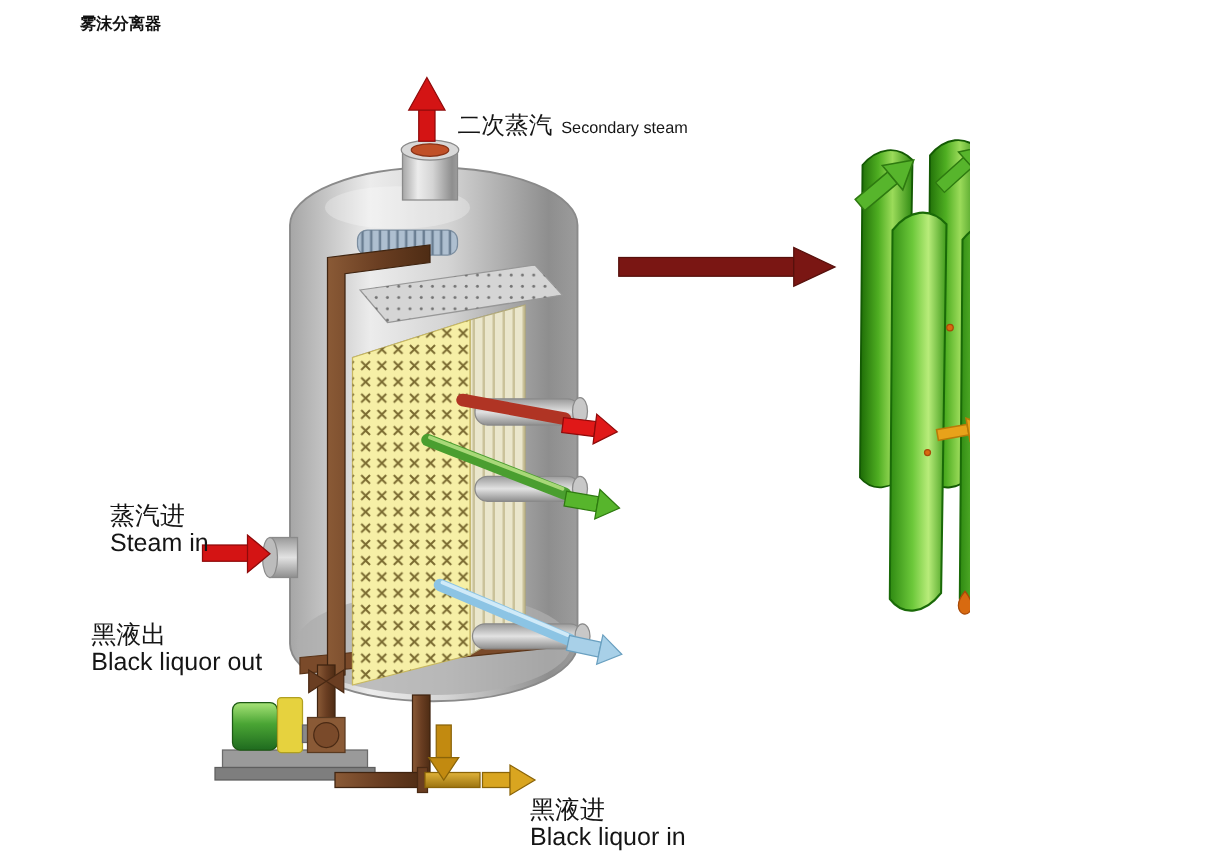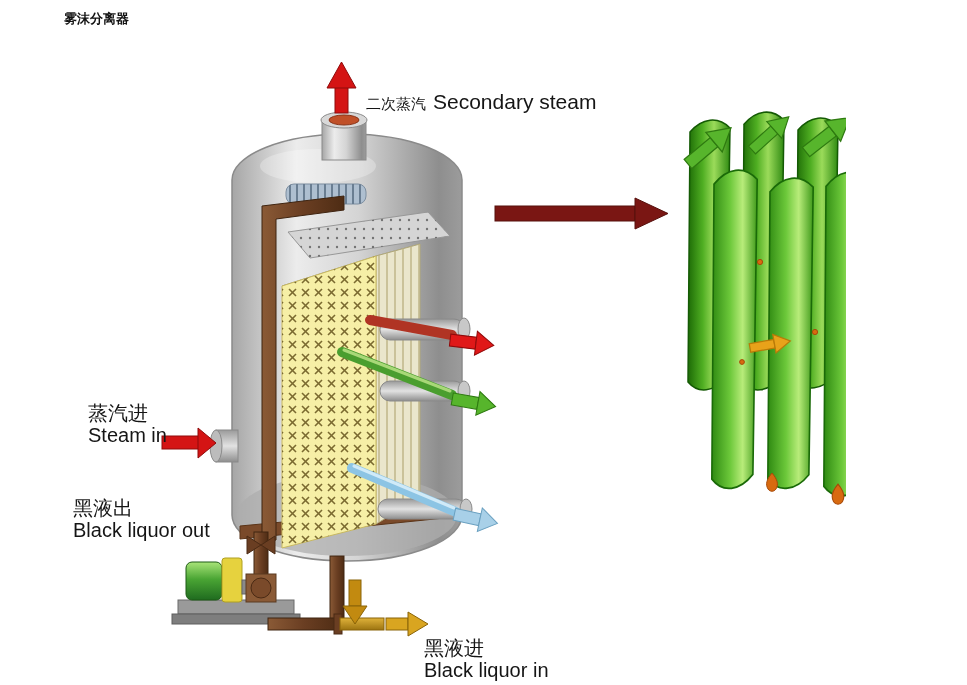--- a/index.html
+++ b/index.html
@@ -1,24 +1,24 @@
 <!DOCTYPE html>
 <html><head>
 <meta charset="utf-8">
 <style>
   html,body{margin:0;padding:0;background:#ffffff;}
-  .page{position:relative;width:846px;height:685px;background:#ffffff;overflow:hidden;
+  .page{position:relative;width:776px;height:685px;background:#ffffff;overflow:hidden;
         font-family:"Liberation Sans","DejaVu Sans",sans-serif;color:#111;}
   .art{position:absolute;left:0;top:0;}
   .fig-title{position:absolute;left:64px;top:10px;font-size:13px;font-weight:bold;color:#111;}
   .lbl{position:absolute;color:#151515;line-height:1.12;}
   .lbl .cn{font-size:20px;}
   .lbl .en{font-size:20px;}
-  .lbl-inline .cn{font-size:15px;margin-right:7px;}
-  .lbl-inline .en{font-size:21px;}
+  .lbl-inline .cn{font-size:19px;margin-right:7px;}
+  .lbl-inline .en{font-size:13px;}
   .lbl div{white-space:nowrap;}
 </style>
 </head>
 <body>
 
 <div class="page">
 
   <div class="fig-title">雾沫分离器</div>
 
   <svg class="art" width="967" height="685" viewBox="0 0 967 685">

